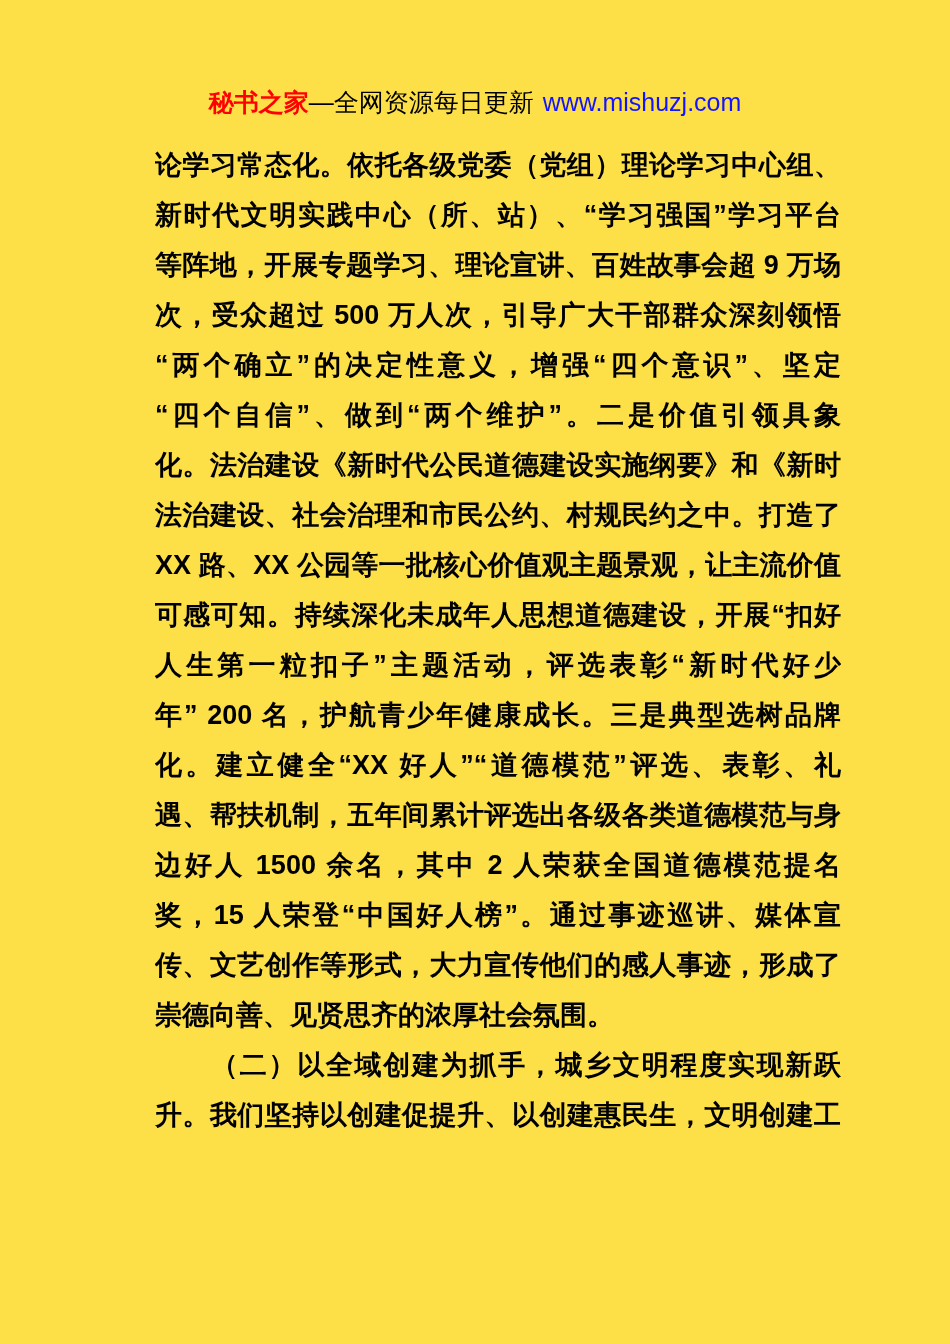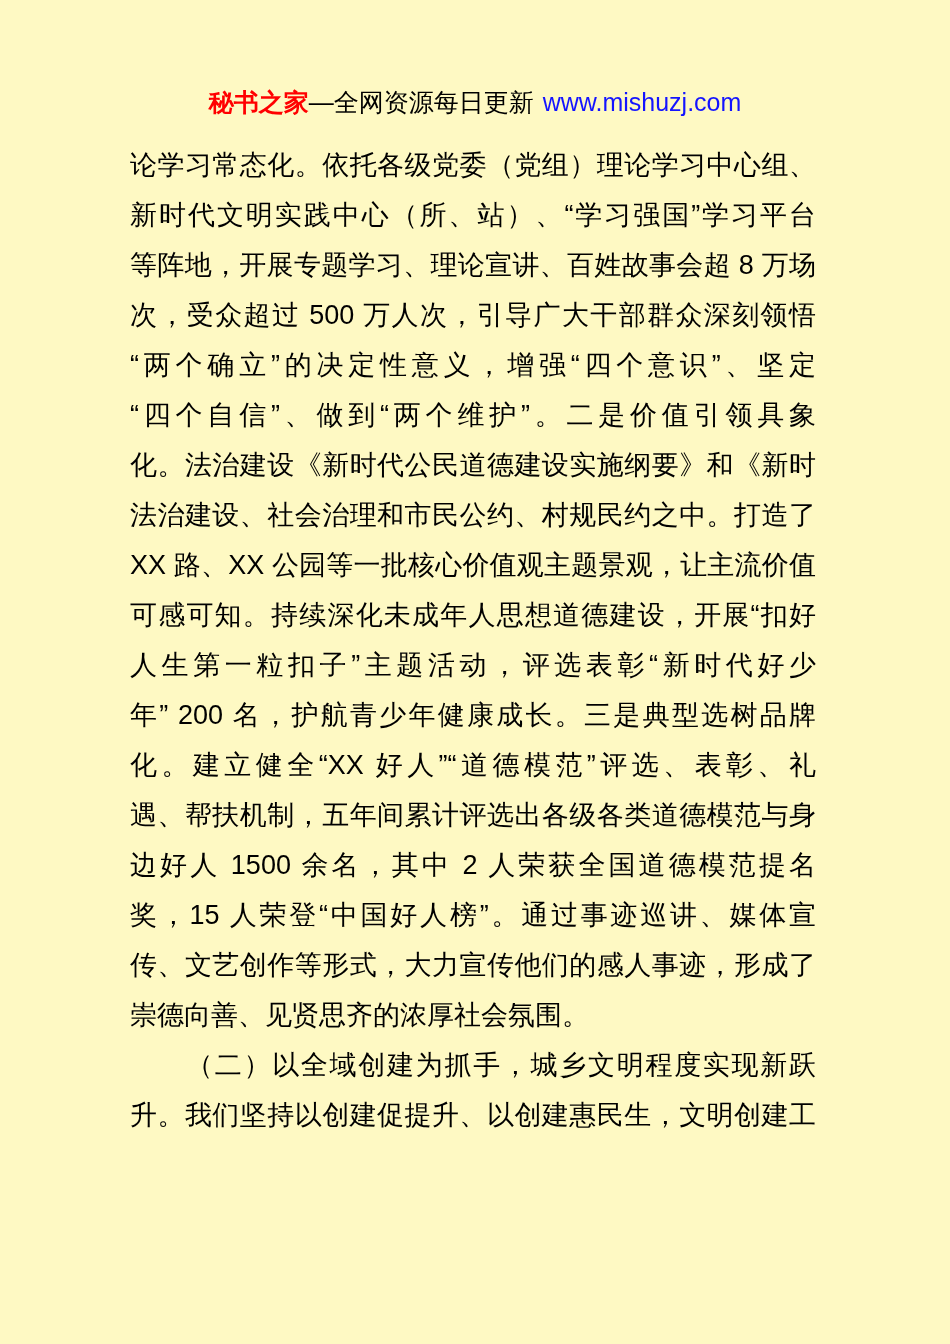--- a/index.html
+++ b/index.html
@@ -4,21 +4,21 @@
 <style>
   html, body {
     margin: 0;
     padding: 0;
     background: #ffffff;
   }
   .page {
     position: relative;
     width: 950px;
     height: 1344px;
-    background: #fef9c3;
+    background: #fde047;
     overflow: hidden;
     font-family: "Liberation Sans", "DejaVu Sans", sans-serif;
   }
   
   .site-header {
     position: absolute;
     top: 86px;
     left: 0;
     width: 100%;
     text-align: center;
@@ -36,22 +36,23 @@
   }
   .site-header .url {
     color: #1414ff;
     margin-left: 9px;
     font-weight: normal;
   }
   
   .doc-content {
     position: absolute;
     top: 140px;
-    left: 130px;
+    left: 155px;
     width: 686px;
+    font-weight: bold;
   }
   .line {
     height: 50px;
     line-height: 50px;
     font-size: 27px;
     color: #000000;
     text-align: justify;
     text-align-last: justify;
     overflow: hidden;
     box-sizing: border-box;
@@ -69,21 +70,21 @@
 
 <div class="page">
 
   <div class="site-header">
     <span class="brand">秘书之家</span><span class="tagline">—全网资源每日更新</span><span class="url">www.mishuzj.com</span>
   </div>
 
   <div class="doc-content">
     <div class="line">论学习常态化。依托各级党委（党组）理论学习中心组、</div>
     <div class="line">新时代文明实践中心（所、站）、“学习强国”学习平台</div>
-    <div class="line">等阵地，开展专题学习、理论宣讲、百姓故事会超 8 万场</div>
+    <div class="line">等阵地，开展专题学习、理论宣讲、百姓故事会超 9 万场</div>
     <div class="line">次，受众超过 500 万人次，引导广大干部群众深刻领悟</div>
     <div class="line">“两个确立”的决定性意义，增强“四个意识”、坚定</div>
     <div class="line">“四个自信”、做到“两个维护”。二是价值引领具象</div>
     <div class="line">化。法治建设《新时代公民道德建设实施纲要》和《新时</div>
     <div class="line">法治建设、社会治理和市民公约、村规民约之中。打造了</div>
     <div class="line">XX 路、XX 公园等一批核心价值观主题景观，让主流价值</div>
     <div class="line">可感可知。持续深化未成年人思想道德建设，开展“扣好</div>
     <div class="line">人生第一粒扣子”主题活动，评选表彰“新时代好少</div>
     <div class="line">年” 200 名，护航青少年健康成长。三是典型选树品牌</div>
     <div class="line">化。建立健全“XX 好人”“道德模范”评选、表彰、礼</div>

